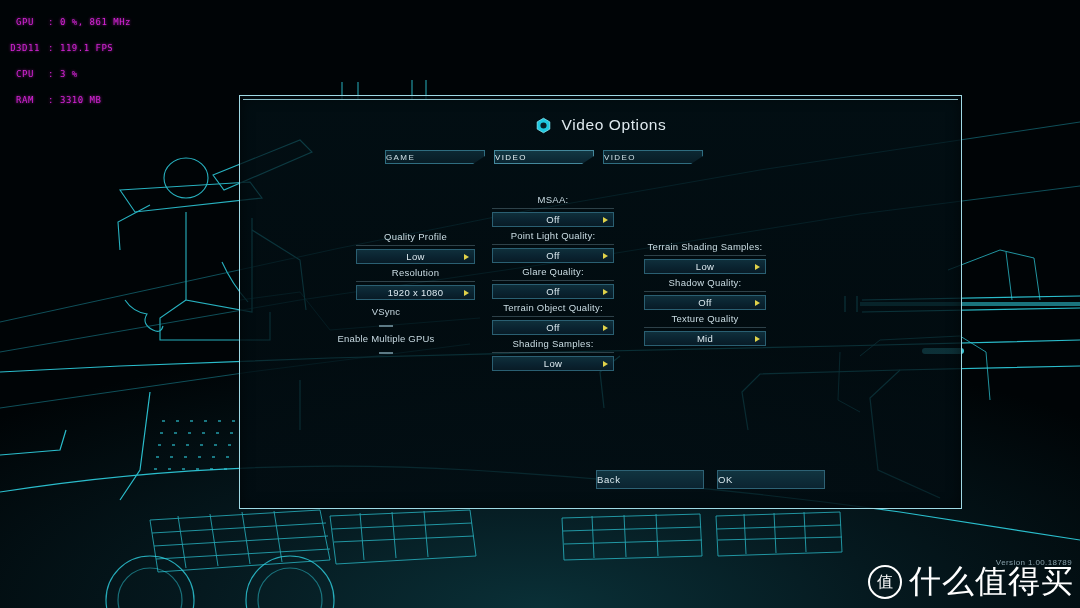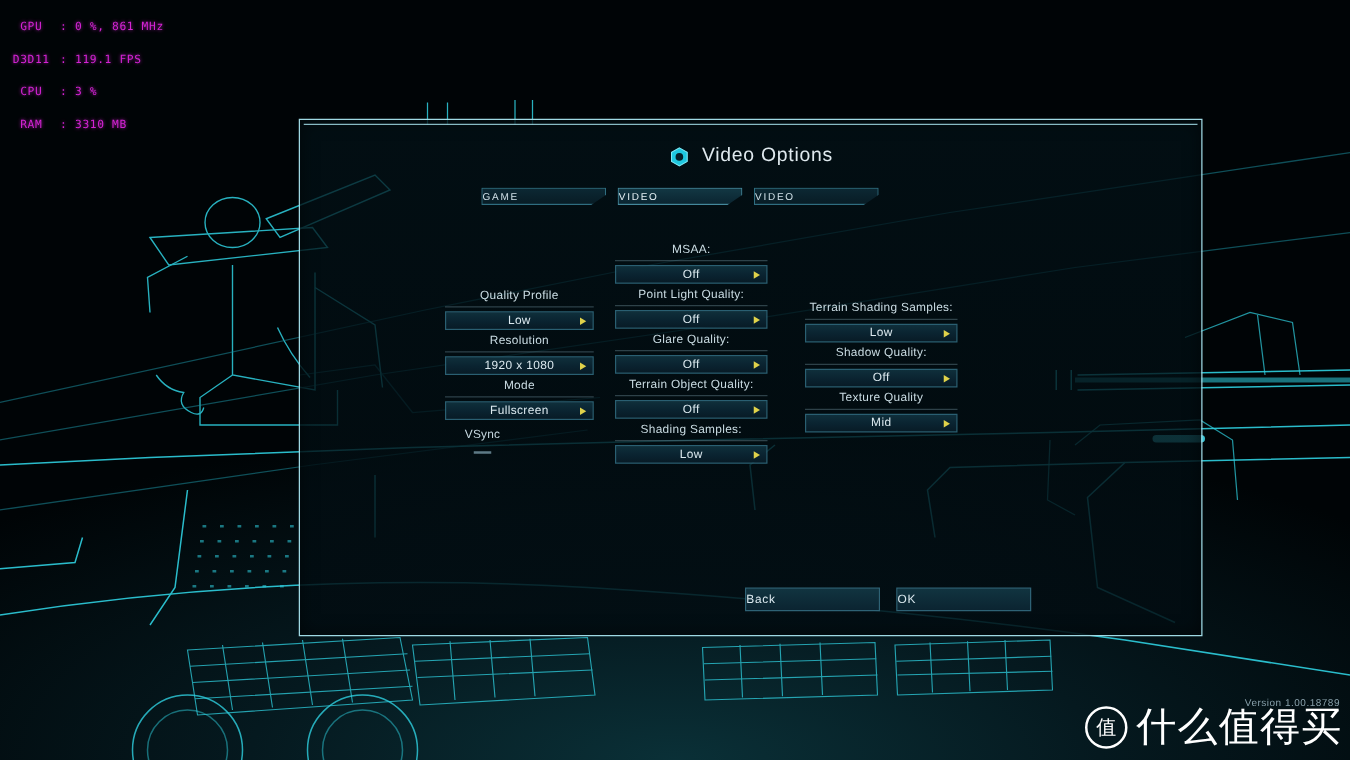--- a/index.html
+++ b/index.html
@@ -381,30 +381,27 @@
           <span class="combo-arrow"></span>
         </div>
       </div>
       <div class="setting">
         <div class="setting-label">Resolution</div>
         <div class="combo">
           <span class="combo-value">1920 x 1080</span>
           <span class="combo-arrow"></span>
         </div>
       </div>
-      <div class="setting">
-        <div class="setting-label">Mode</div>
-        <div class="combo">
-          <span class="combo-value">Fullscreen</span>
-          <span class="combo-arrow"></span>
-        </div>
-      </div>
 
       <div class="check-row">
         <span class="check-label">VSync</span>
+        <span class="checkbox"></span>
+      </div>
+      <div class="check-row">
+        <span class="check-label">Enable Multiple GPUs</span>
         <span class="checkbox"></span>
       </div>
     </div>
 
     <div class="col" id="col-mid">
       <div class="setting">
         <div class="setting-label">MSAA:</div>
         <div class="combo">
           <span class="combo-value">Off</span>
           <span class="combo-arrow"></span>

